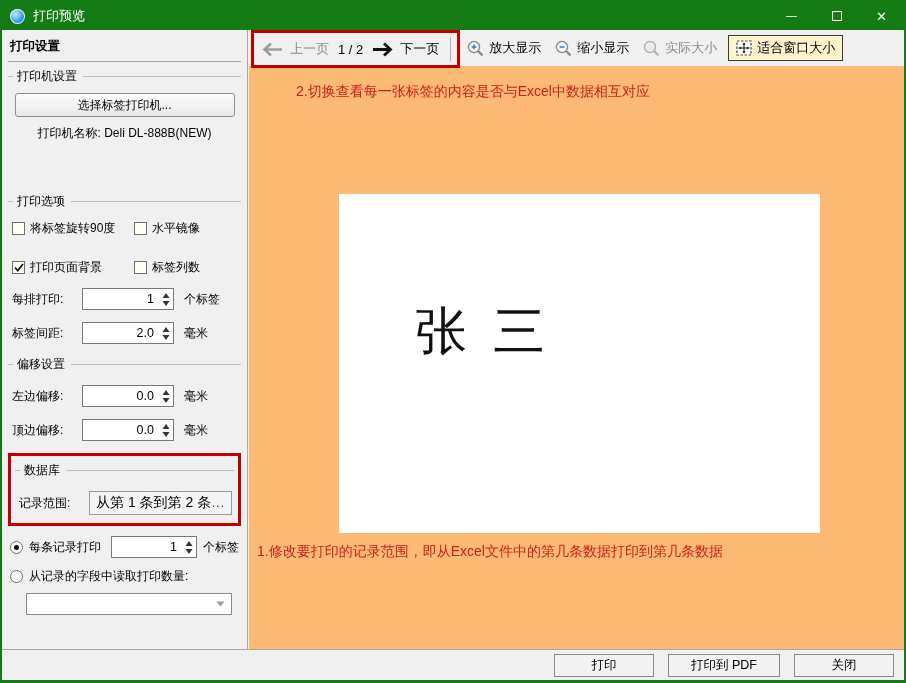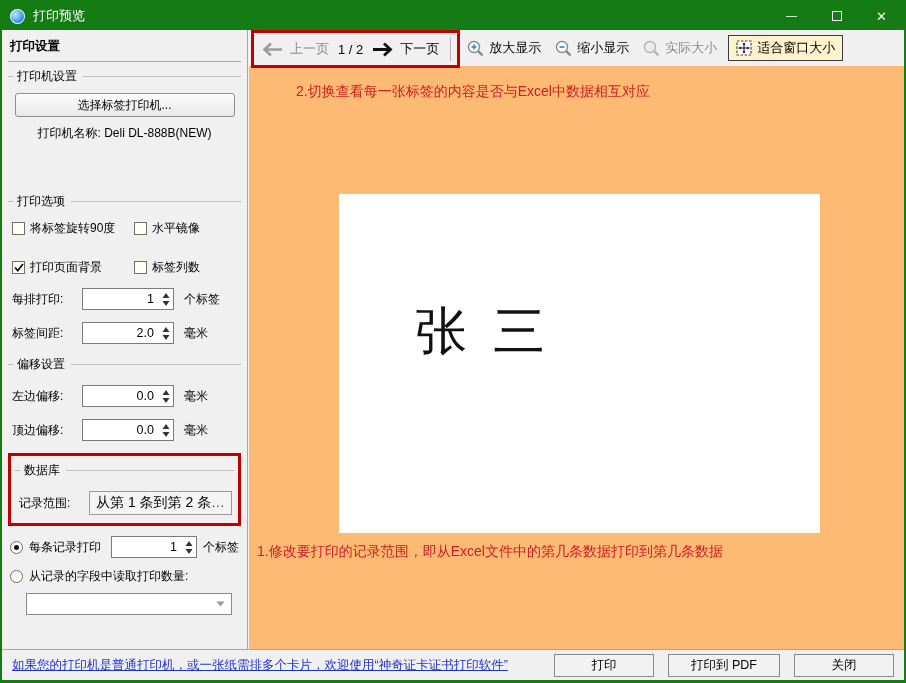--- a/index.html
+++ b/index.html
@@ -361,21 +361,20 @@
 
   <div class="preview">
     <div class="annot annot-2">2.切换查看每一张标签的内容是否与Excel中数据相互对应</div>
     <div class="label-card">
       <div class="label-text">张三</div>
     </div>
     <div class="annot annot-1">1.修改要打印的记录范围，即从Excel文件中的第几条数据打印到第几条数据</div>
   </div>
 
   <div class="footer">
-    <a class="footer-link" href="#">如果您的打印机是普通打印机，或一张纸需排多个卡片，欢迎使用“神奇证卡证书打印软件”</a>
     <div class="footer-btns">
       <button class="footer-btn">打印</button>
       <button class="footer-btn pdf">打印到 PDF</button>
       <button class="footer-btn">关闭</button>
     </div>
   </div>
 
 </div>
 
 </body></html>

